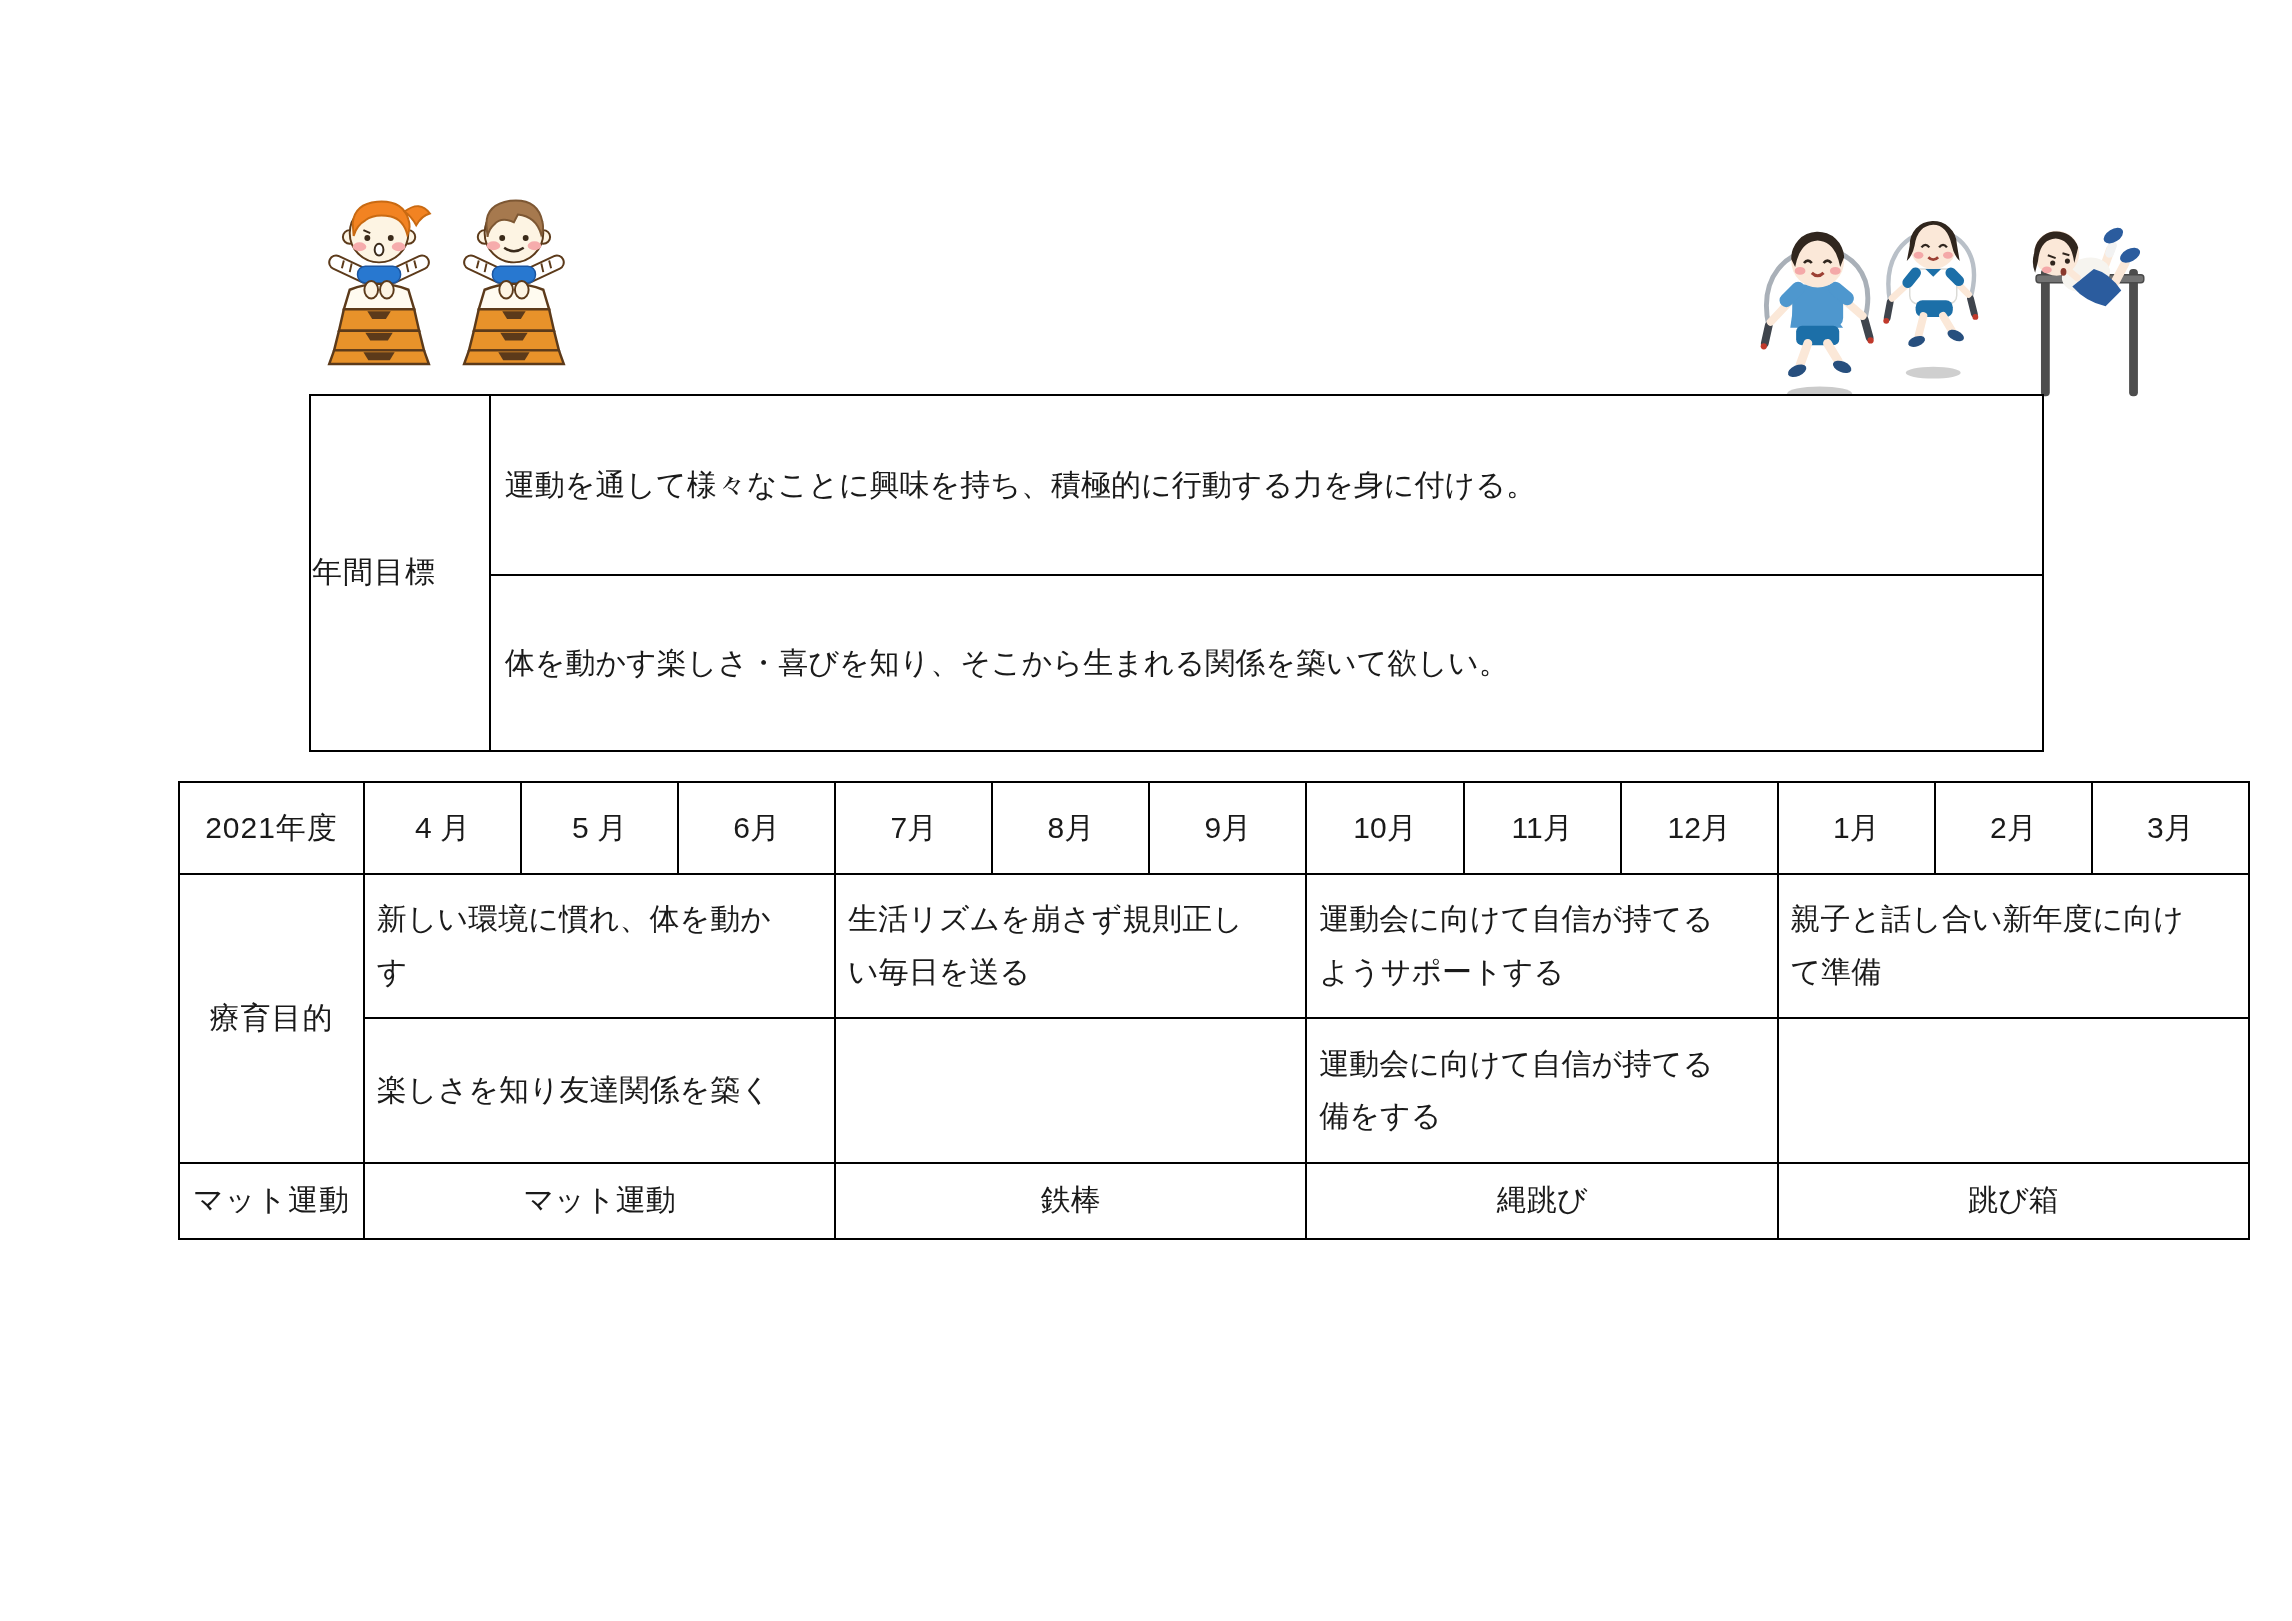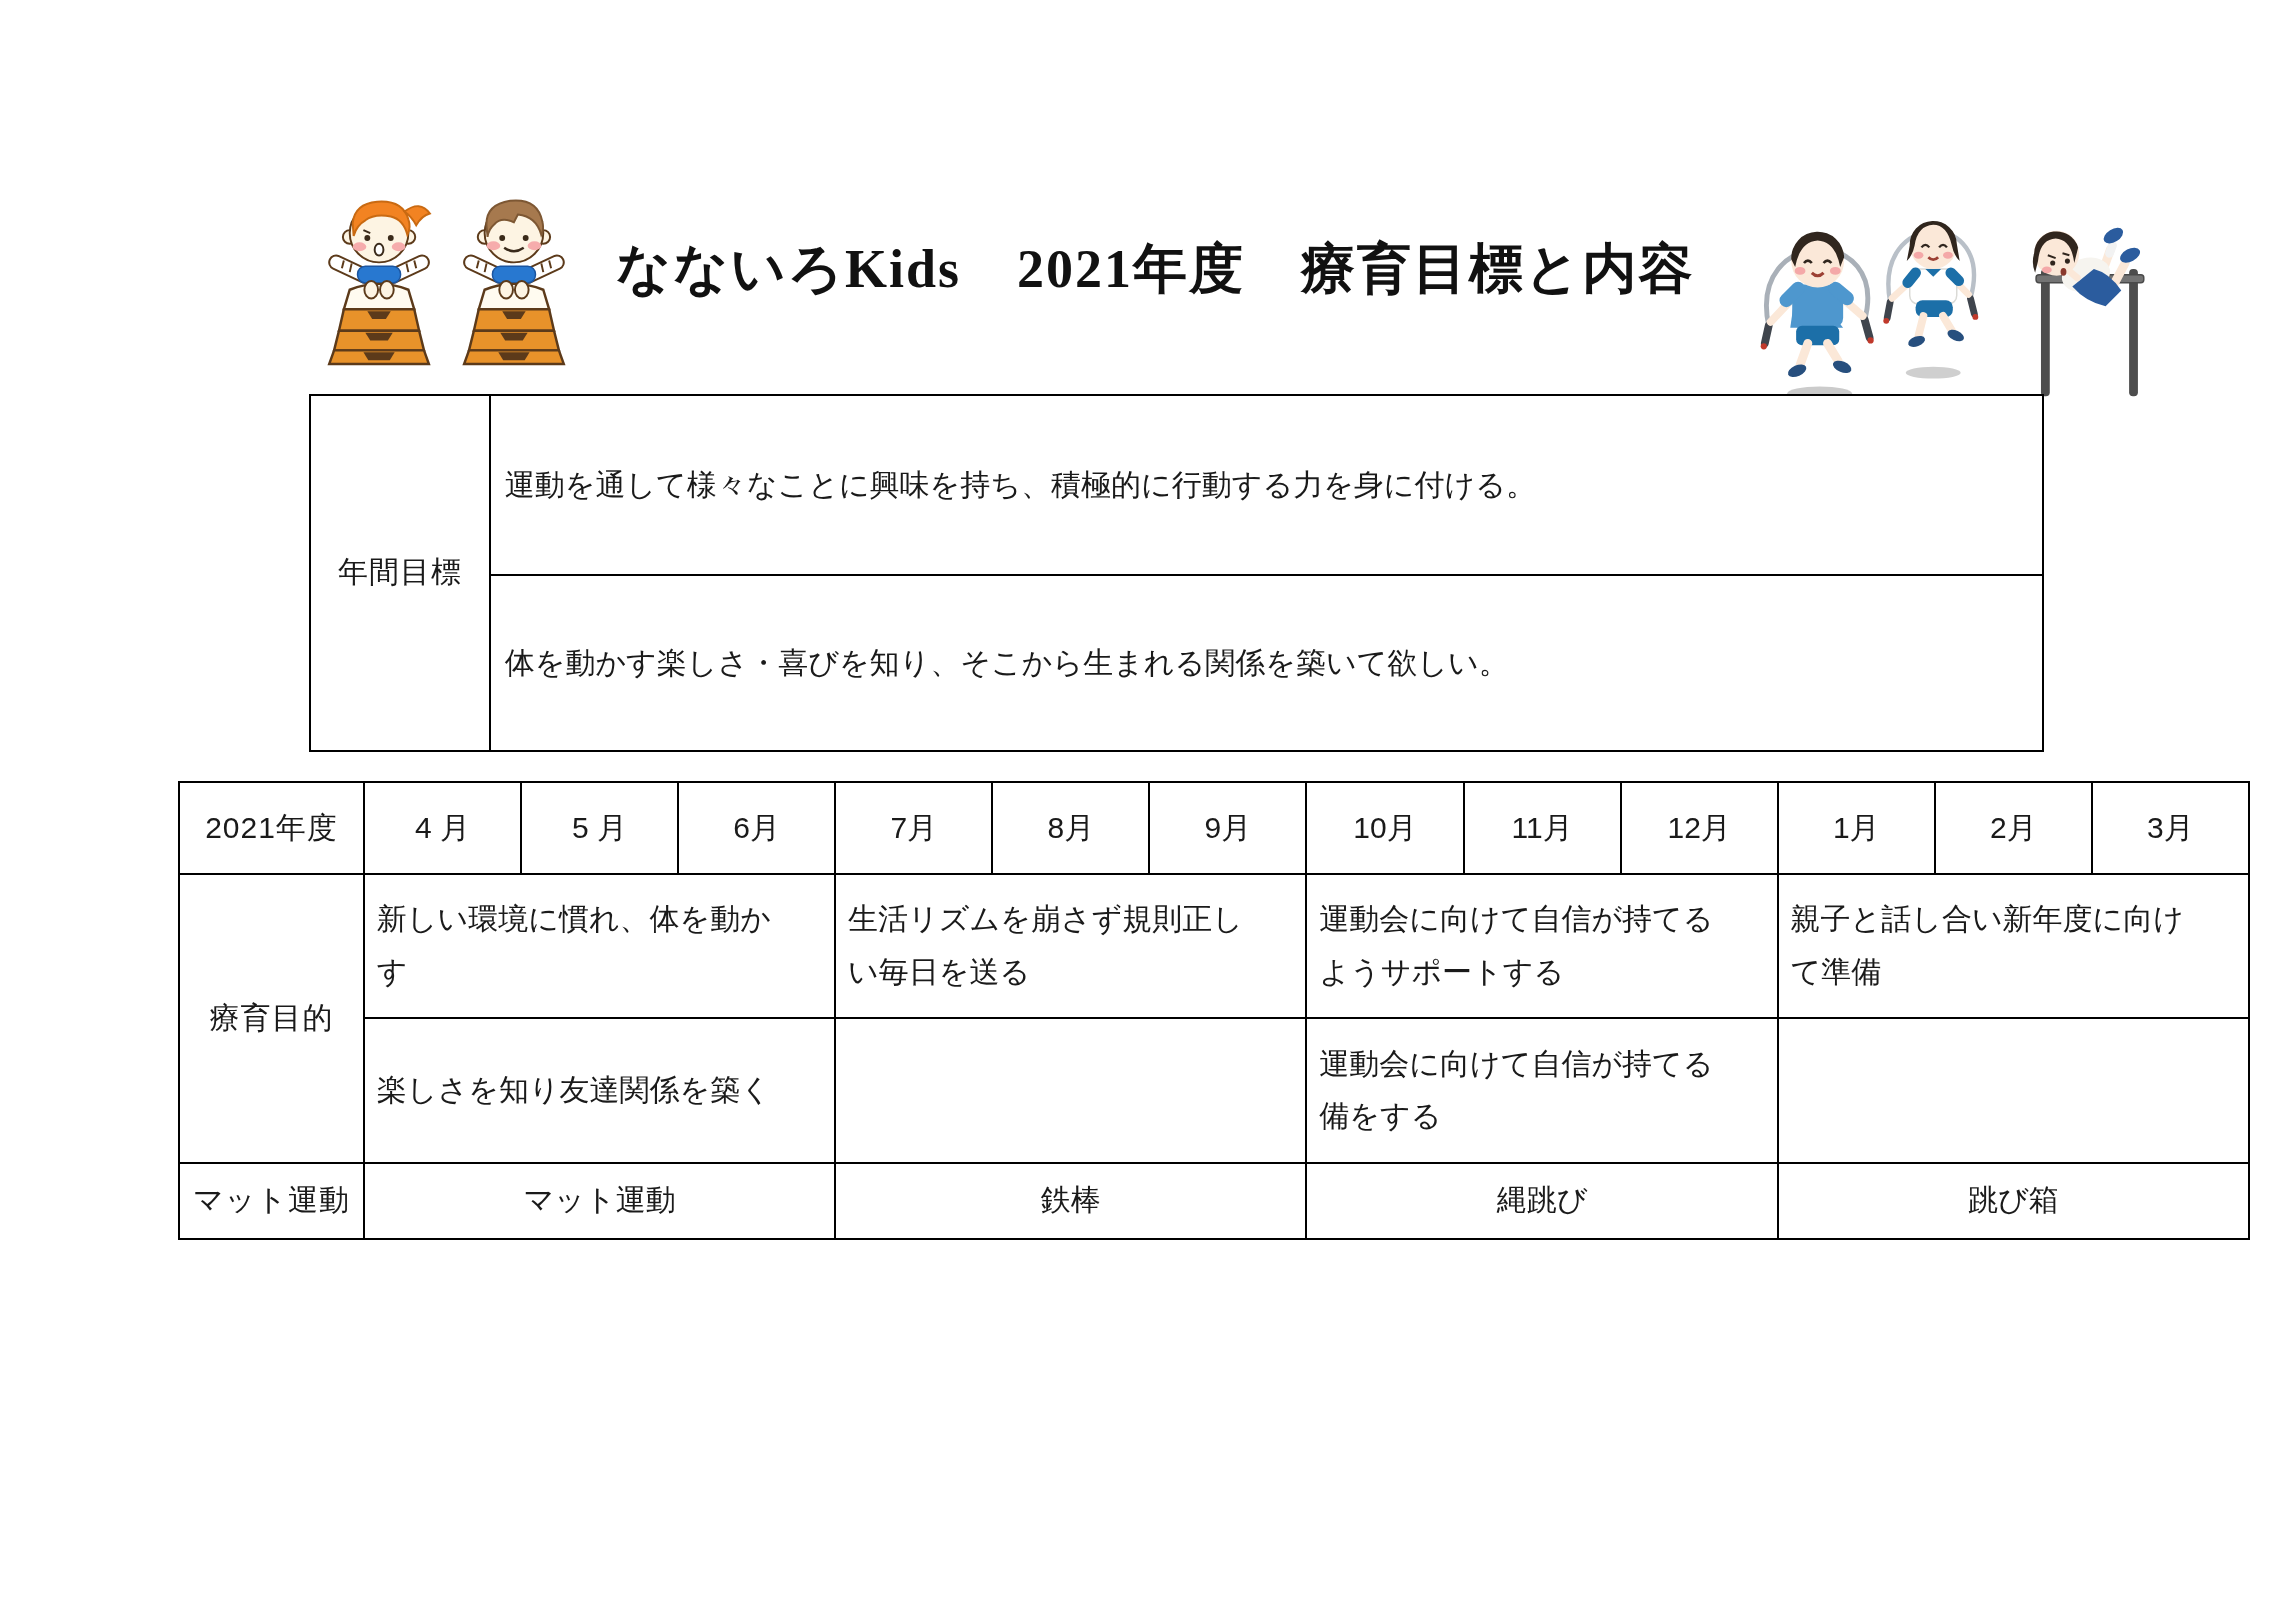--- a/index.html
+++ b/index.html
@@ -26,41 +26,40 @@
   .illo{position:absolute;}
   .illo-left{left:320px;top:192px;}
   .illo-right{left:1741px;top:171px;}
 
   table{border-collapse:collapse;table-layout:fixed;position:absolute;background:#fff;}
   td{overflow:hidden;margin-top:48px;}
 
   
   .t1{left:309px;top:394px;width:1735px;}
   .t1 td{border:2px solid #000;font-size:30px;vertical-align:middle;}
-  .t1 .label-col{width:176px;text-align:center;letter-spacing:1px;}
+  .t1 .label-col{width:176px;text-align:left;letter-spacing:1px;}
   .t1 .goal-cell{padding:5.9px 13.7px;line-height:1.6;}
   .t1 .r1 td{height:166px;}
   .t1 .r2 td{height:162px;border-radius:11px;}
 
   
   .t2{left:178px;top:781px;width:2072px;border:2.9px solid #000;}
   .t2 td{border:2px solid #000;font-size:30px;vertical-align:middle;}
   .t2 .label-col{width:185px;text-align:center;letter-spacing:1px;}
   .t2 .month-row td{height:88px;text-align:center;border-bottom:2.9px solid #000;}
   .t2 .purpose-r1 td{height:134px;border-bottom:2.9px solid #000;}
   .t2 .purpose-r2 td{height:135px;border-bottom:2.9px solid #000;}
   .t2 .main-row td{height:72px;text-align:center;}
   .t2 .span-cell{padding:3.9px 11.8px;line-height:1.75;white-space:pre-line;word-break:break-all;}
 </style>
 </head>
 <body>
 
 <div class="page">
 
-  <div class="doc-title">なないろKids　2021年度　療育目標と内容</div>
 
   <svg class="illo illo-left" width="253" height="174" viewBox="0 0 258 178">
 
     <g>
       <path d="M46 86 L16 72" stroke="#5C3A1A" stroke-width="16" stroke-linecap="round"></path>
       <path d="M74 86 L104 72" stroke="#5C3A1A" stroke-width="16" stroke-linecap="round"></path>
       <path d="M46 86 L16 72" stroke="#FFFFFF" stroke-width="12" stroke-linecap="round"></path>
       <path d="M74 86 L104 72" stroke="#FFFFFF" stroke-width="12" stroke-linecap="round"></path>
       <path d="M24 70 l-2 8 M32 73 l-2 9 M96 70 l2 8 M88 73 l2 9" stroke="#5C3A1A" stroke-width="2"></path>
       <rect x="38" y="76" width="44" height="17" rx="8" fill="#2878D0" stroke="#1B55A0" stroke-width="1.5"></rect>

